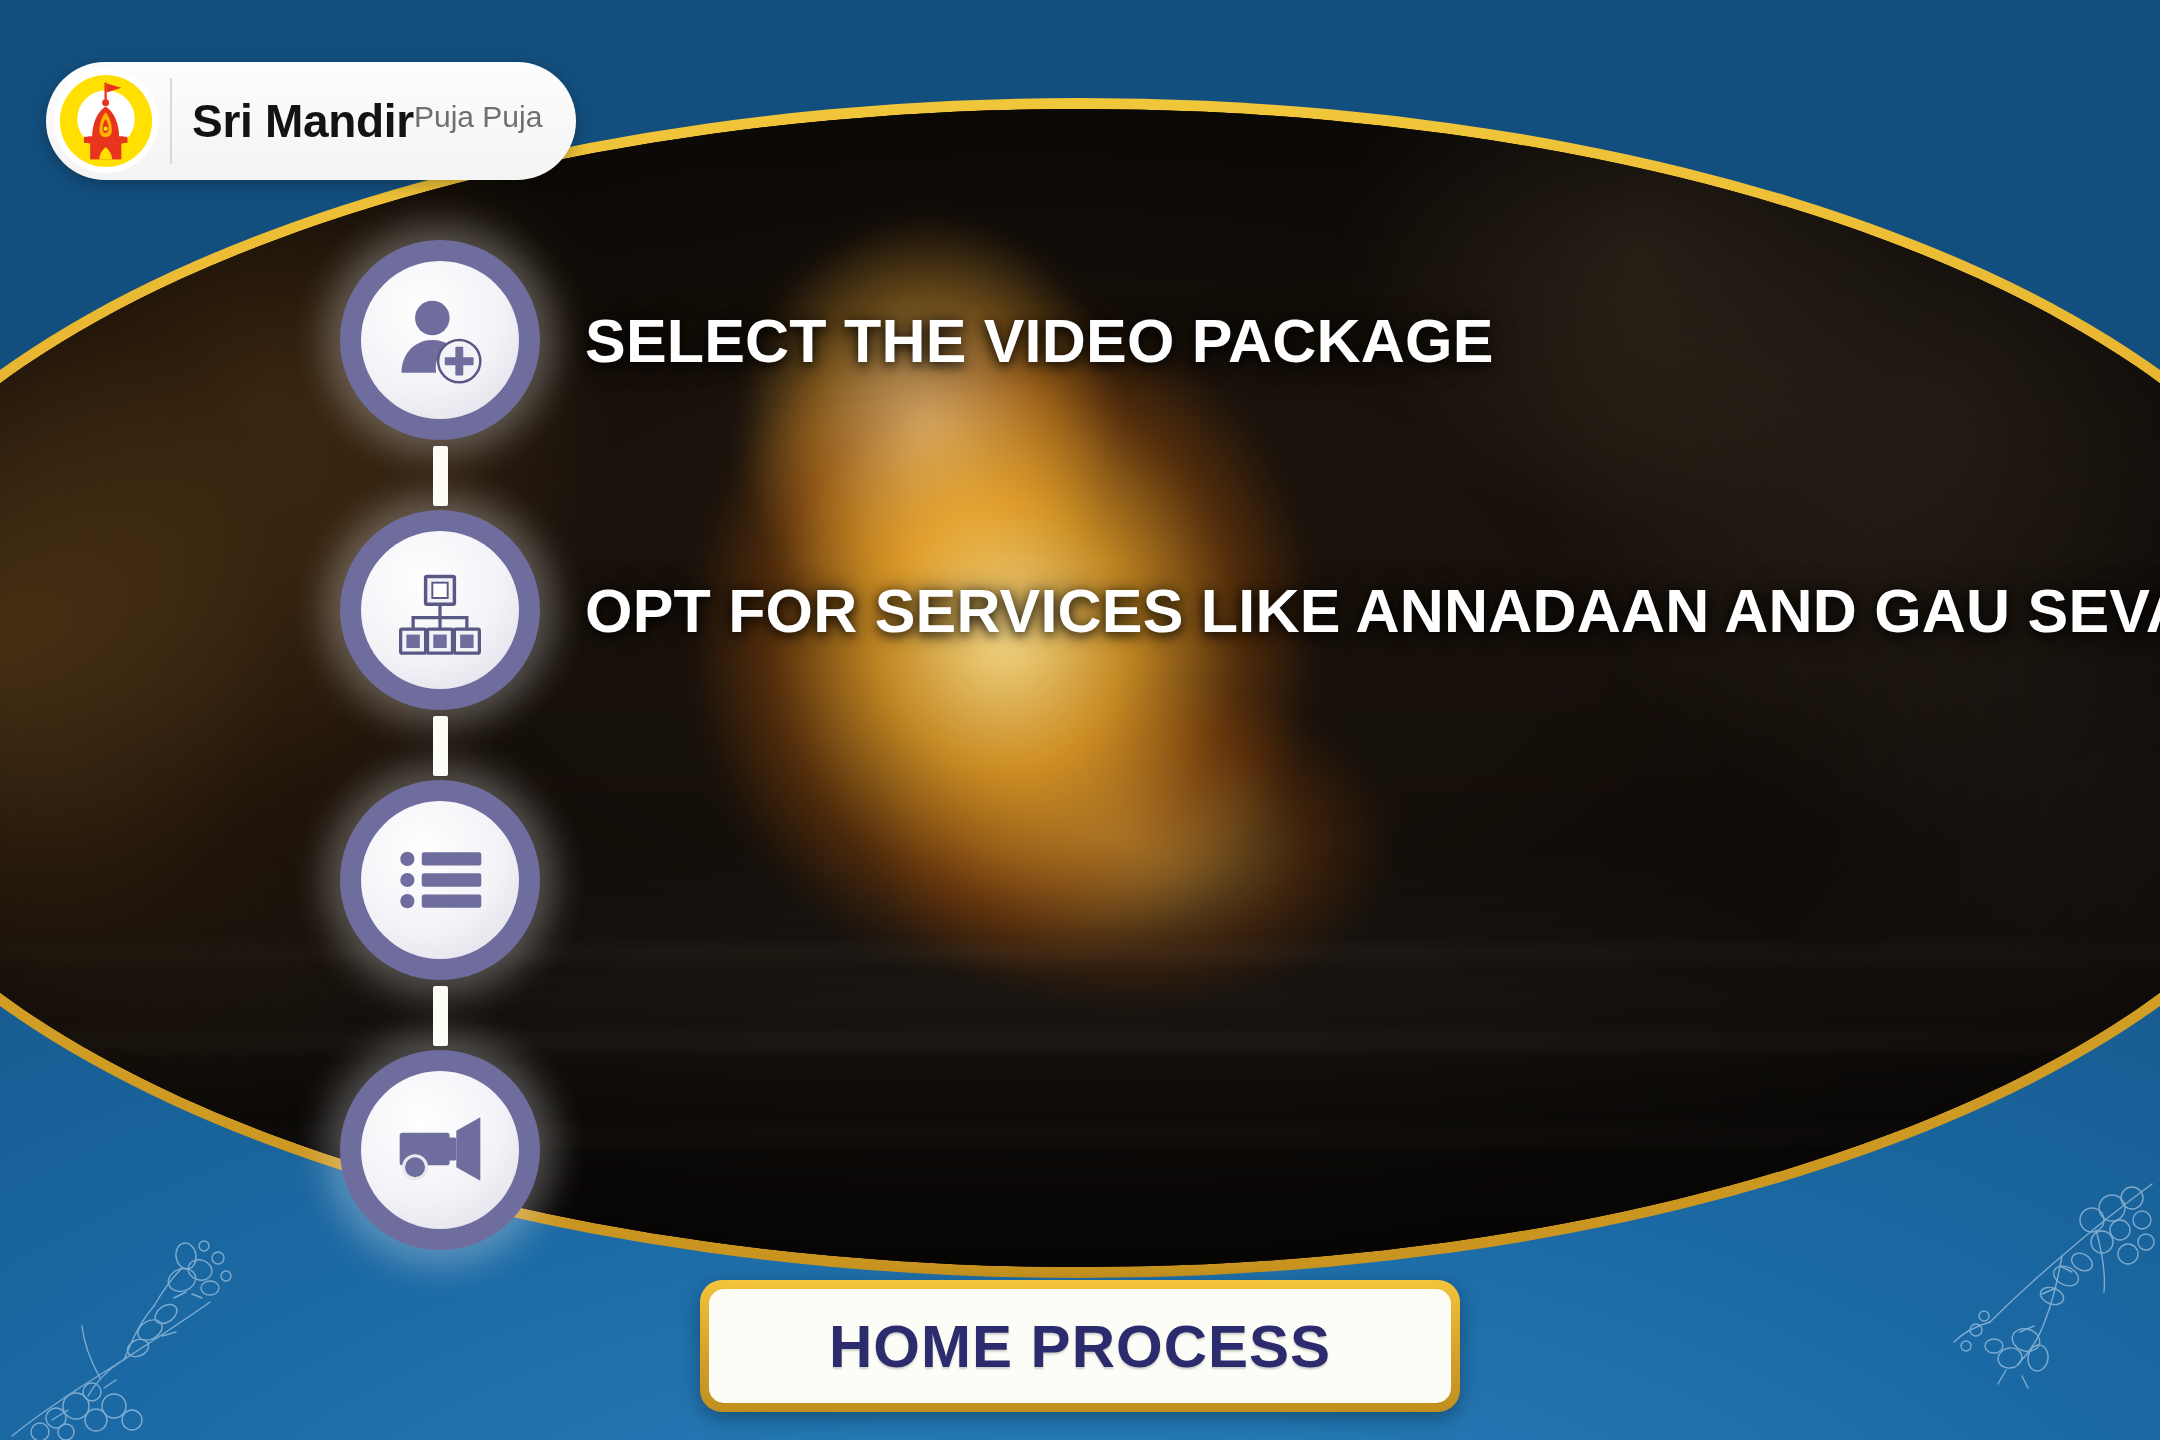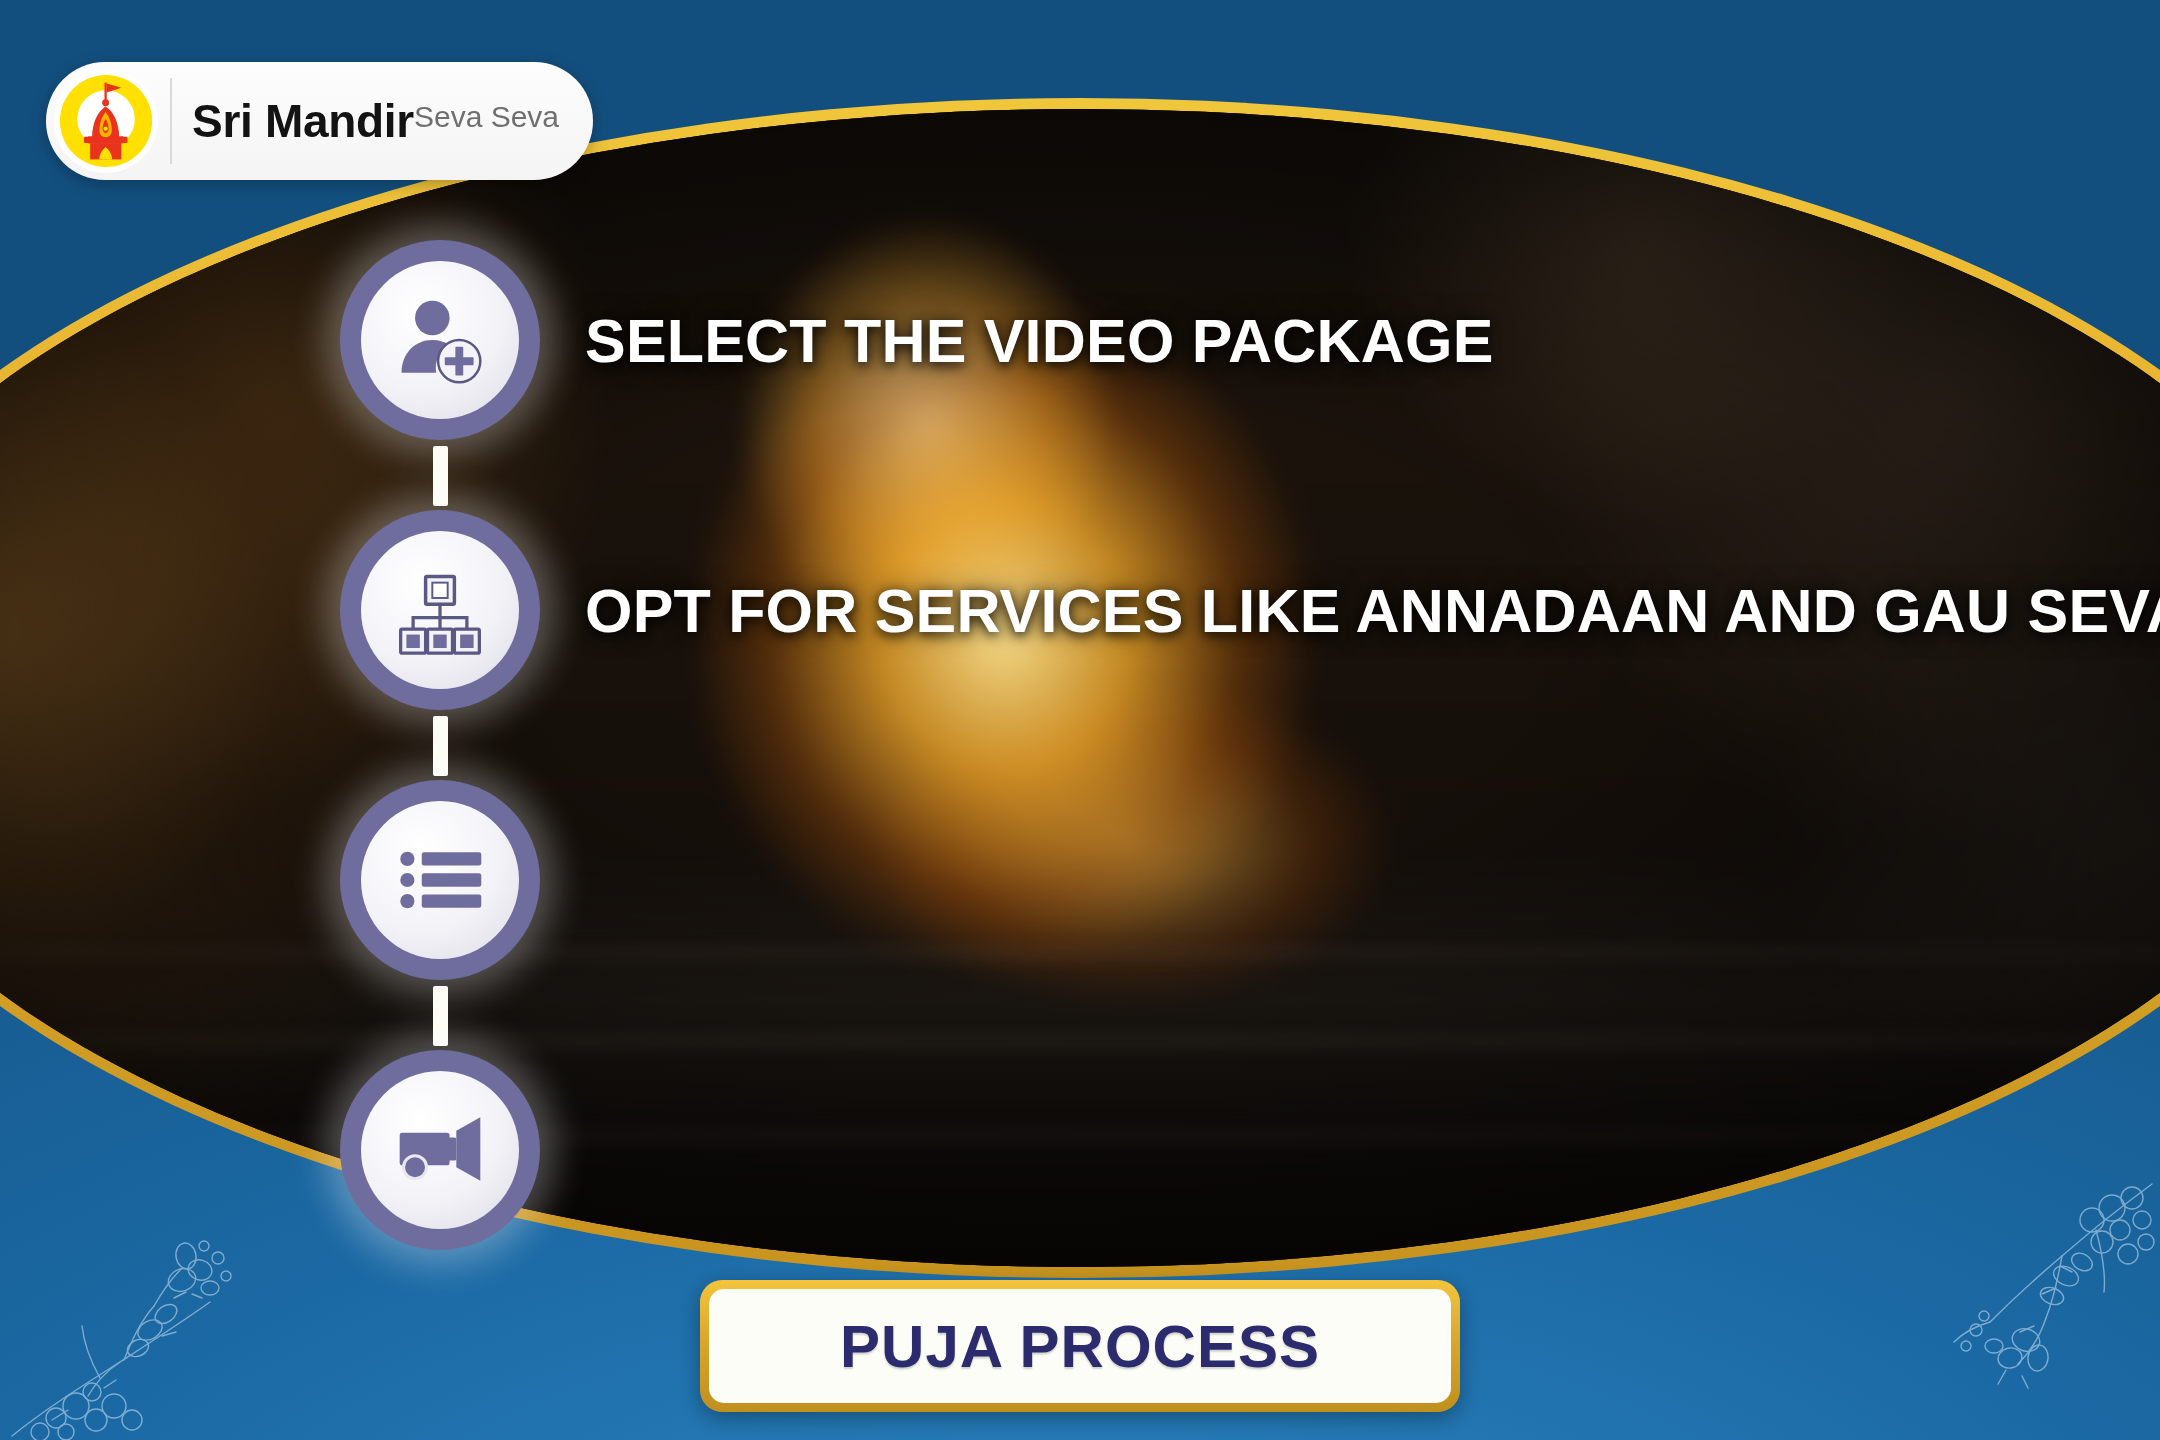--- a/index.html
+++ b/index.html
@@ -295,21 +295,21 @@
         <g fill="#ffb300">
           <path d="M49.6 41 C45.5 45.5 43.2 53 43.2 60 C43.2 64.6 46 67 49.6 67 C53.2 67 56 64.6 56 60 C56 53 53.7 45.5 49.6 41 Z"></path>
         </g>
         <path d="M49.6 48 C47.5 51 46.4 55 46.4 58 C46.4 60.7 47.9 62.4 49.6 62.4 C51.3 62.4 52.8 60.7 52.8 58 C52.8 55 51.7 51 49.6 48 Z" fill="#e8341c"></path>
         <circle cx="49.6" cy="58" r="2.2" fill="#ffe000"></circle>
       </svg>
     </div>
     <div class="brand-divider"></div>
     <div class="brand-text">
       <div class="brand-title">Sri Mandir</div>
-      <div class="brand-sub">Seva Seva</div>
+      <div class="brand-sub">Puja Puja</div>
     </div>
   </div>
 
   <div class="steps">
 
     <div class="step">
       <div class="step-icon">
         <div class="inner">
           <svg viewBox="0 0 100 100">
             <circle cx="42" cy="27" r="18" fill="#6f6d9e"></circle>
@@ -376,17 +376,17 @@
             </g>
           </svg>
         </div>
       </div>
     </div>
 
   </div>
 
   <div class="ribbon">
     <div class="ribbon-inner">
-      <div class="ribbon-text">PUJA PROCESS</div>
+      <div class="ribbon-text">HOME PROCESS</div>
     </div>
   </div>
 
 </div>
 
 </body></html>

